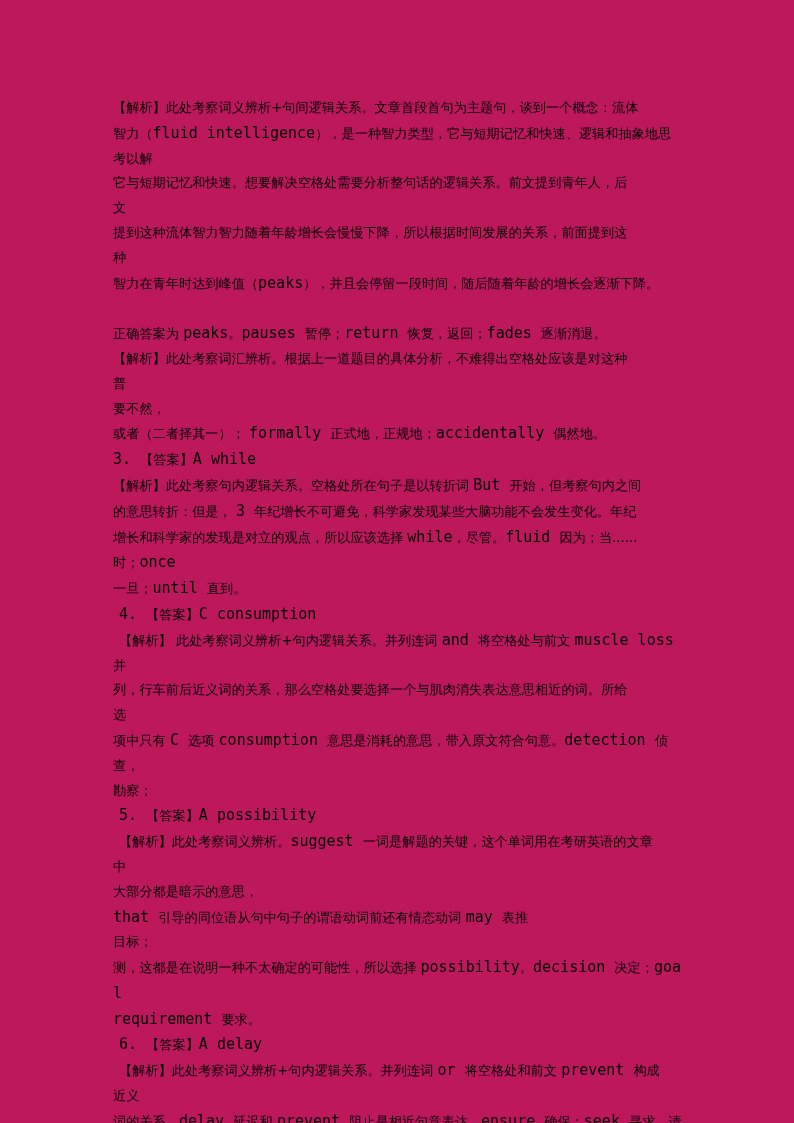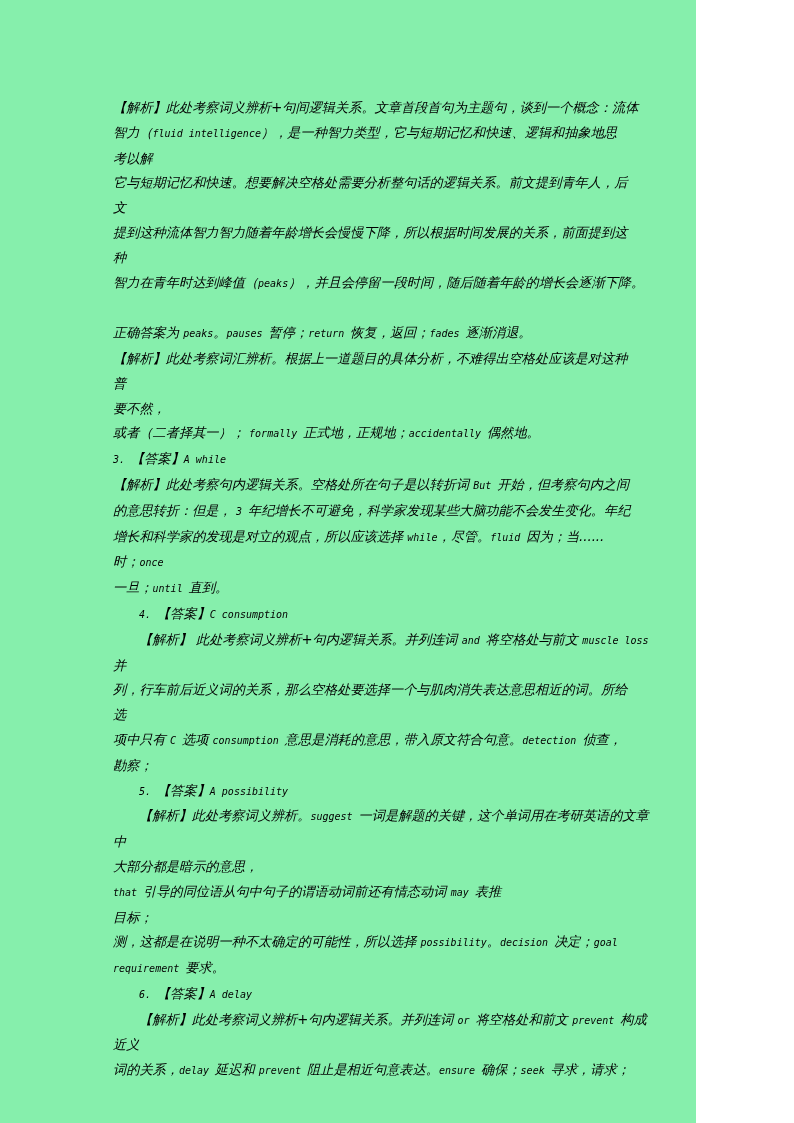--- a/index.html
+++ b/index.html
@@ -9,51 +9,49 @@
   }
   body {
     width: 794px;
     height: 1123px;
     font-family: "DejaVu Sans", "Liberation Sans", sans-serif;
     color: #000000;
     overflow: hidden;
   }
   .page {
     position: relative;
-    width: 696px;
+    width: 794px;
     height: 1123px;
-    background: #86efac;
+    background: #be185d;
     box-sizing: border-box;
-    font-style: italic;
   }
   .doc-body {
     position: absolute;
     left: 113px;
     top: 96px;
     width: 576px;
   }
   .line {
     font-size: 13.2px;
     line-height: 24.8px;
     white-space: pre-wrap;
     word-break: break-all;
     letter-spacing: 0px;
     min-height: 24.8px;
   }
   .line.blank {
     min-height: 24.8px;
   }
   .line.indent {
     padding-left: 6px;
-    margin-left: 20px;
   }
   
   .mono {
     font-family: "DejaVu Sans Mono", "Liberation Mono", monospace;
-    font-size: 10px;
+    font-size: 15px;
     letter-spacing: 0px;
   }
 </style>
 </head>
 <body>
 
 <div class="page">
   <div class="doc-body" id="doc-body">
       <div class="line">【解析】此处考察词义辨析+句间逻辑关系。文章首段首句为主题句，谈到一个概念：流体</div>
       <div class="line">智力（<span class="mono">fluid intelligence</span>），是一种智力类型，它与短期记忆和快速、逻辑和抽象地思</div>

